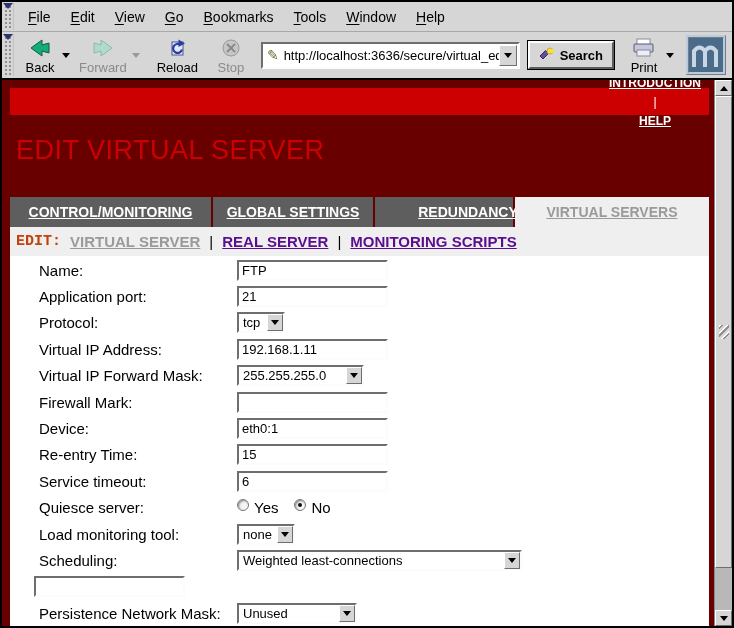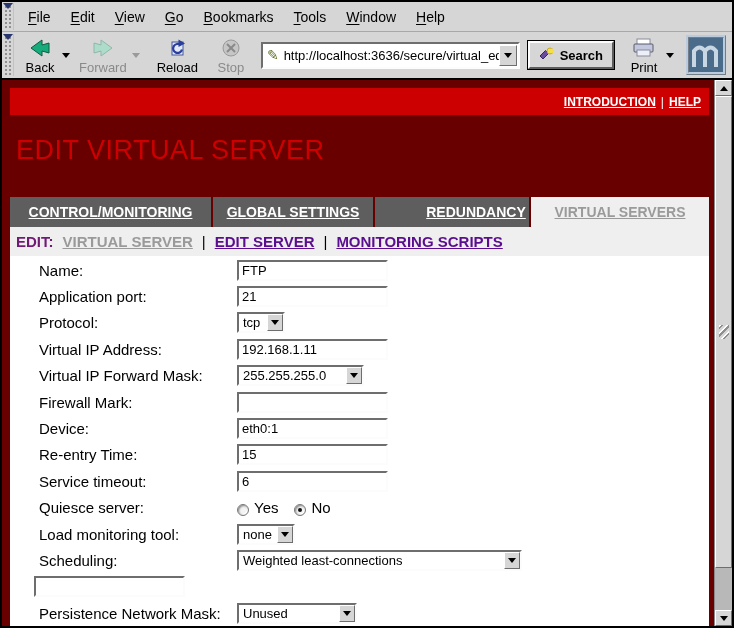--- a/index.html
+++ b/index.html
@@ -109,58 +109,58 @@
   }
 
   .banner {
     margin-top: 2px; height: 27px; flex: 0 0 27px;
     background: var(--banner_red, #cc0000);
     display: flex; align-items: center;
     padding: 0 8px;
   }
   .brand { color: #fff; font-size: 15px; white-space: nowrap; }
   .brand .bold { font-weight: bold; }
-  .banner-links { margin-left: auto; display: flex; align-items: center; gap: 5px; font-size: 12px; font-weight: bold; }
+  .banner-links { margin-left: auto; display: flex; align-items: center; gap: 5px; font-size: 12px; font-weight: bold; flex-direction: column; }
   .banner-links .blink { color: #fff; text-decoration: underline; cursor: pointer; }
   .banner-links .bsep { color: #fff; font-weight: normal; }
 
   .page-title {
     margin: 20px 0 0 6px; height: 30px; line-height: 30px;
     font-size: 27px; font-weight: 400;
     color: var(--title_red, #cc0000);
     letter-spacing: .5px;
   }
 
   .tabs { margin-top: 32px; height: 30px; flex: 0 0 30px; display: flex; gap: 2px; }
   .tab {
     background: var(--tab_gray, #5e5e5e);
     color: #fff; font-size: 14px; font-weight: bold;
     display: flex; align-items: center; justify-content: center;
     text-decoration: underline; white-space: nowrap; cursor: pointer;
   }
-  .tab.t0 { width: 201px; } .tab.t1 { width: 160px; } .tab.t2 { width: 154px; padding-left: 48px; } .tab.t3 { flex: 1; }
+  .tab.t0 { width: 201px; } .tab.t1 { width: 160px; } .tab.t2 { width: 138px; padding-left: 48px; } .tab.t3 { flex: 1; }
   .tab.active { background: #efefef; color: #9a9a9a; }
 
   .subnav {
     height: 29px; flex: 0 0 29px;
     background: #efefef;
     display: flex; align-items: center; gap: 9px;
     padding-left: 6px;
     font-size: 15px; font-weight: bold; white-space: nowrap;
   }
-  .subnav .prefix { color: #701a75; }
+  .subnav .prefix { color: #c2410c; font-family: Liberation Mono, monospace; }
   .subnav .current { color: #9a9a9a; text-decoration: underline; cursor: pointer; }
   .subnav .sep { color: #000; font-weight: normal; }
   .subnav .slink { color: var(--link_purple, #5b0d8f); text-decoration: underline; cursor: pointer; }
 
   
   .form { background: #fff; flex: 1; padding-top: 1px; }
   .frow { height: 26.4px; display: flex; align-items: center; margin-left: 24px; }
   .flabel { width: 203px; flex: 0 0 203px; padding-left: 5px; font-size: 15px; color: #000; white-space: nowrap; }
-  .ffield { flex: 1; display: flex; align-items: flex-end; }
+  .ffield { flex: 1; display: flex; align-items: flex-start; }
 
   .ftext {
     width: 151px; height: 21px;
     border: 2px solid; border-color: #6e6e6e #fcfcfc #fcfcfc #6e6e6e;
     background: #fff; padding: 0 3px;
     font-size: 13px; font-family: "Liberation Sans", sans-serif; color: #000;
   }
 
   .fselect {
     height: 21px;
@@ -334,21 +334,21 @@
         <div class="tab t0">CONTROL/MONITORING</div>
         <div class="tab t1">GLOBAL SETTINGS</div>
         <div class="tab t2">REDUNDANCY</div>
         <div class="tab t3 active">VIRTUAL SERVERS</div>
       </div>
 
       <div class="subnav">
         <span class="prefix">EDIT:</span>
         <span class="current">VIRTUAL SERVER</span>
         <span class="sep">|</span>
-        <span class="slink">EDIT SERVER</span>
+        <span class="slink">REAL SERVER</span>
         <span class="sep">|</span>
         <span class="slink">MONITORING SCRIPTS</span>
       </div>
 
       <div class="form">
 
         <div class="frow">
           <div class="flabel">Name:</div>
           <div class="ffield">
               <input class="ftext" type="text" value="FTP" style="">

